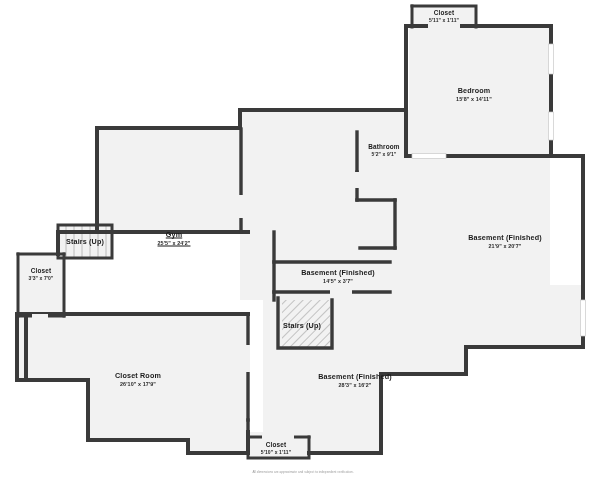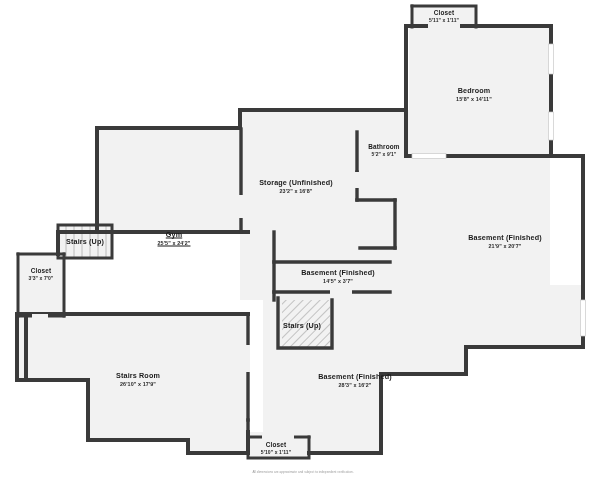--- a/index.html
+++ b/index.html
@@ -211,24 +211,20 @@
   <div class="room-label" style="left:474px; top:94px;">
     <span class="name">Bedroom</span>
     <span class="dims">15'8" x 14'11"</span>
   </div>
 
   <div class="room-label small" style="left:384px; top:150px;">
     <span class="name">Bathroom</span>
     <span class="dims">5'2" x 9'1"</span>
   </div>
 
-  <div class="room-label" style="left:296px; top:186px;">
-    <span class="name">Storage (Unfinished)</span>
-    <span class="dims">23'2" x 16'8"</span>
-  </div>
 
   <div class="room-label" style="left:505px; top:241px;">
     <span class="name">Basement (Finished)</span>
     <span class="dims">21'9" x 20'7"</span>
   </div>
 
   <div class="room-label" style="left:174px; top:238px;text-decoration:underline;">
     <span class="name">Gym</span>
     <span class="dims">25'5" x 24'2"</span>
   </div>
@@ -245,21 +241,21 @@
   <div class="room-label" style="left:338px; top:276px;">
     <span class="name">Basement (Finished)</span>
     <span class="dims">14'5" x 3'7"</span>
   </div>
 
   <div class="room-label" style="left:302px; top:325px;">
     <span class="name">Stairs (Up)</span>
   </div>
 
   <div class="room-label" style="left:138px; top:379px;">
-    <span class="name">Stairs Room</span>
+    <span class="name">Closet Room</span>
     <span class="dims">26'10" x 17'9"</span>
   </div>
 
   <div class="room-label" style="left:355px; top:380px;">
     <span class="name">Basement (Finished)</span>
     <span class="dims">28'3" x 16'2"</span>
   </div>
 
   <div class="room-label small" style="left:276px; top:448px;">
     <span class="name">Closet</span>

